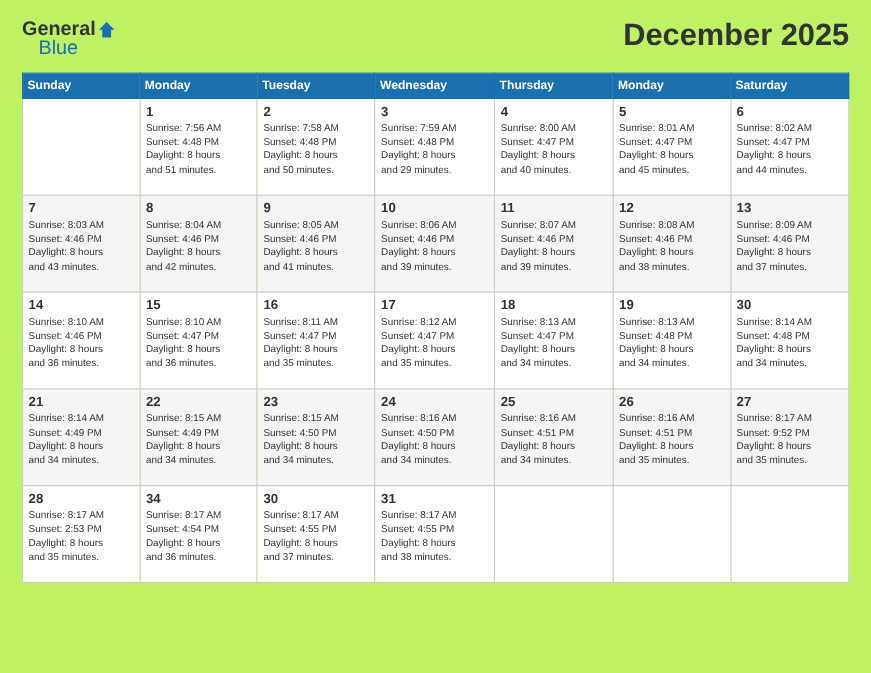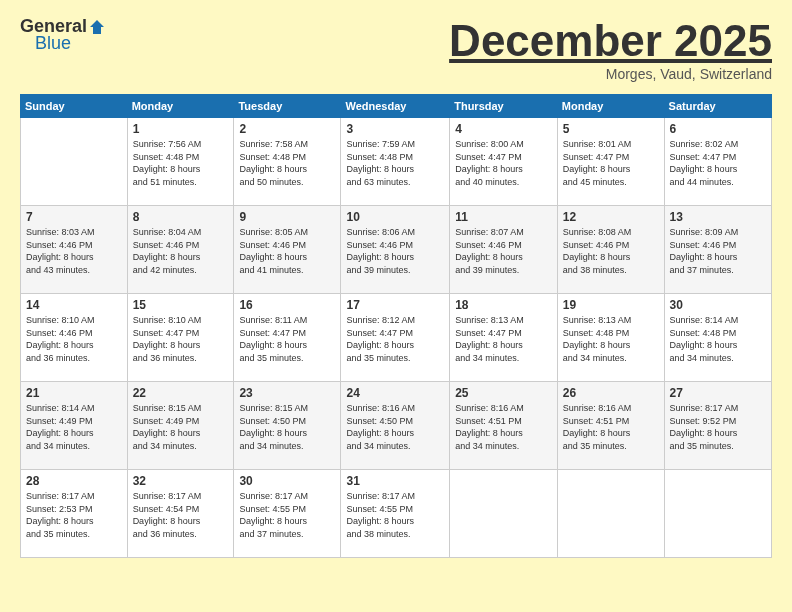--- a/index.html
+++ b/index.html
@@ -7,45 +7,44 @@
       font-family: Arial, sans-serif;
       background: #fff;
       width: 792px;
       height: 612px;
       overflow: hidden;
     }
     .page {
       width: 792px;
       height: 612px;
       padding: 16px 20px;
-      background: #fef9c3;
+      background: #bef264;
     }
     .header {
       display: flex;
       justify-content: space-between;
       align-items: flex-start;
       margin-bottom: 12px;
     }
     .logo {
       display: flex;
       flex-direction: column;
       align-items: flex-start;
     }
     .logo-text {
       display: flex;
       align-items: center;
     }
     .title-section {
       text-align: right;
     }
     .month-title {
-      font-size: 44px;
+      font-size: 28px;
       font-weight: bold;
       color: #333;
-      text-decoration: underline;
     }
     .location {
       font-size: 14px;
       color: #555;
     }
     .calendar {
       width: 100%;
       border-collapse: collapse;
       font-size: 9.5px;
     }
@@ -97,21 +96,20 @@
       <div class="logo-text">
         <span style="font-size:18px;font-weight:bold;color:#333;">General</span>
         <svg width="18" height="18" viewBox="0 0 18 18" style="margin:0 1px;">
           <polygon points="9,2 16,9 13,9 13,16 5,16 5,9 2,9" fill="#1a6faf"></polygon>
         </svg>
       </div>
       <span style="font-size:18px;font-weight:normal;color:#1a6faf;margin-top:-4px;margin-left:15px;">Blue</span>
     </div>
     <div class="title-section">
       <div class="month-title">December 2025</div>
-      <div class="location">Morges, Vaud, Switzerland</div>
     </div>
   </div>
 
   <table class="calendar">
     <thead>
       <tr>
       <th>Sunday</th>
           <th>Monday</th>
           <th>Tuesday</th>
           <th>Wednesday</th>
@@ -135,21 +133,21 @@
             <span class="cell-line">Sunrise: 7:58 AM</span>
             <span class="cell-line">Sunset: 4:48 PM</span>
             <span class="cell-line">Daylight: 8 hours</span>
             <span class="cell-line">and 50 minutes.</span>
           </td>
           <td>
             <span class="day-number">3</span>
             <span class="cell-line">Sunrise: 7:59 AM</span>
             <span class="cell-line">Sunset: 4:48 PM</span>
             <span class="cell-line">Daylight: 8 hours</span>
-            <span class="cell-line">and 63 minutes.</span>
+            <span class="cell-line">and 29 minutes.</span>
           </td>
           <td>
             <span class="day-number">4</span>
             <span class="cell-line">Sunrise: 8:00 AM</span>
             <span class="cell-line">Sunset: 4:47 PM</span>
             <span class="cell-line">Daylight: 8 hours</span>
             <span class="cell-line">and 40 minutes.</span>
           </td>
           <td>
             <span class="day-number">5</span>
@@ -321,21 +319,21 @@
         </tr>
         <tr>
           <td>
             <span class="day-number">28</span>
             <span class="cell-line">Sunrise: 8:17 AM</span>
             <span class="cell-line">Sunset: 2:53 PM</span>
             <span class="cell-line">Daylight: 8 hours</span>
             <span class="cell-line">and 35 minutes.</span>
           </td>
           <td>
-            <span class="day-number">32</span>
+            <span class="day-number">34</span>
             <span class="cell-line">Sunrise: 8:17 AM</span>
             <span class="cell-line">Sunset: 4:54 PM</span>
             <span class="cell-line">Daylight: 8 hours</span>
             <span class="cell-line">and 36 minutes.</span>
           </td>
           <td>
             <span class="day-number">30</span>
             <span class="cell-line">Sunrise: 8:17 AM</span>
             <span class="cell-line">Sunset: 4:55 PM</span>
             <span class="cell-line">Daylight: 8 hours</span>

